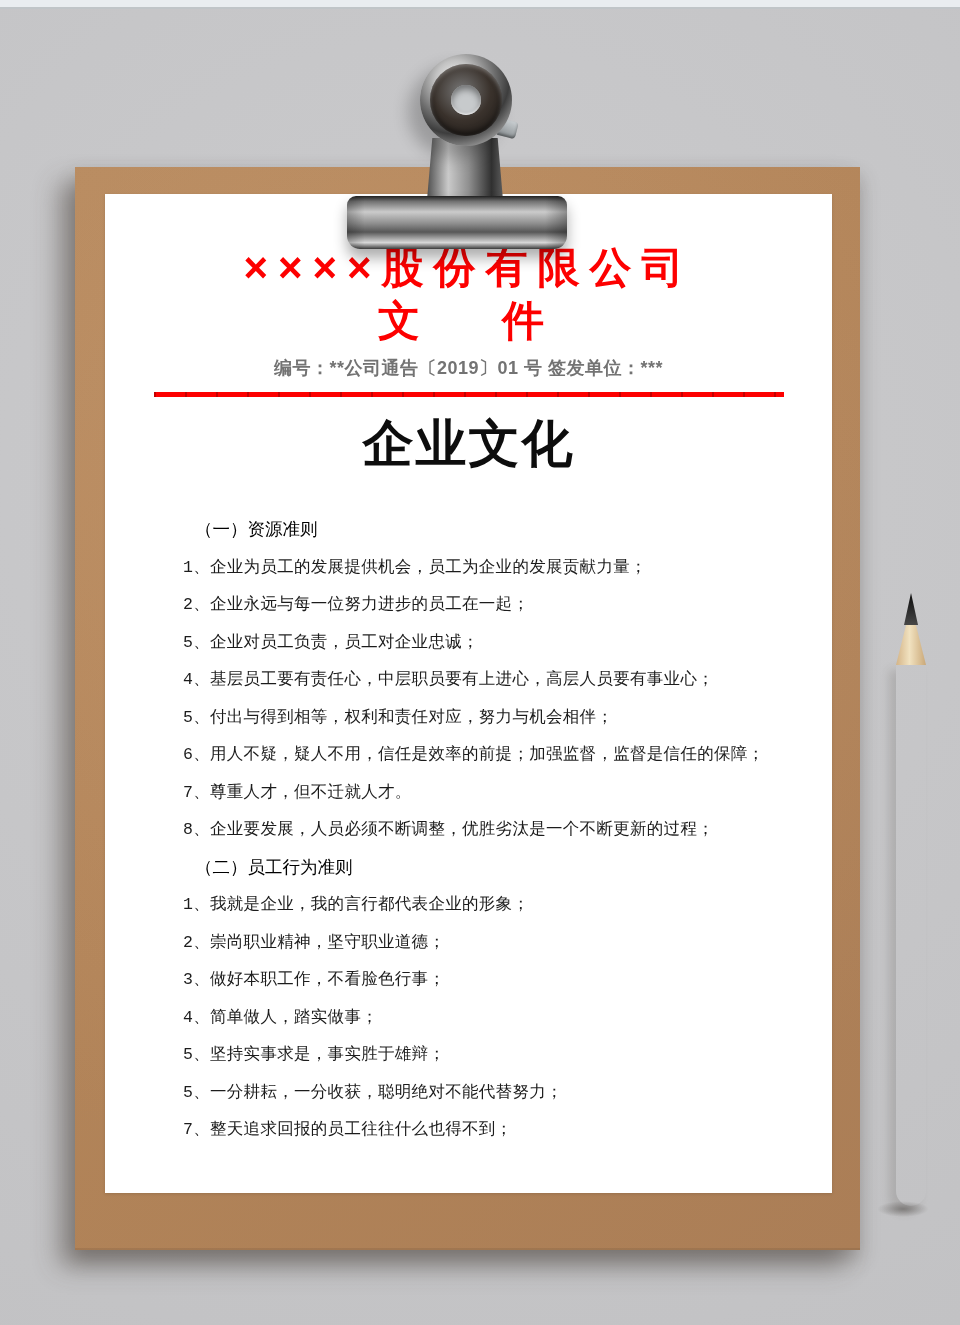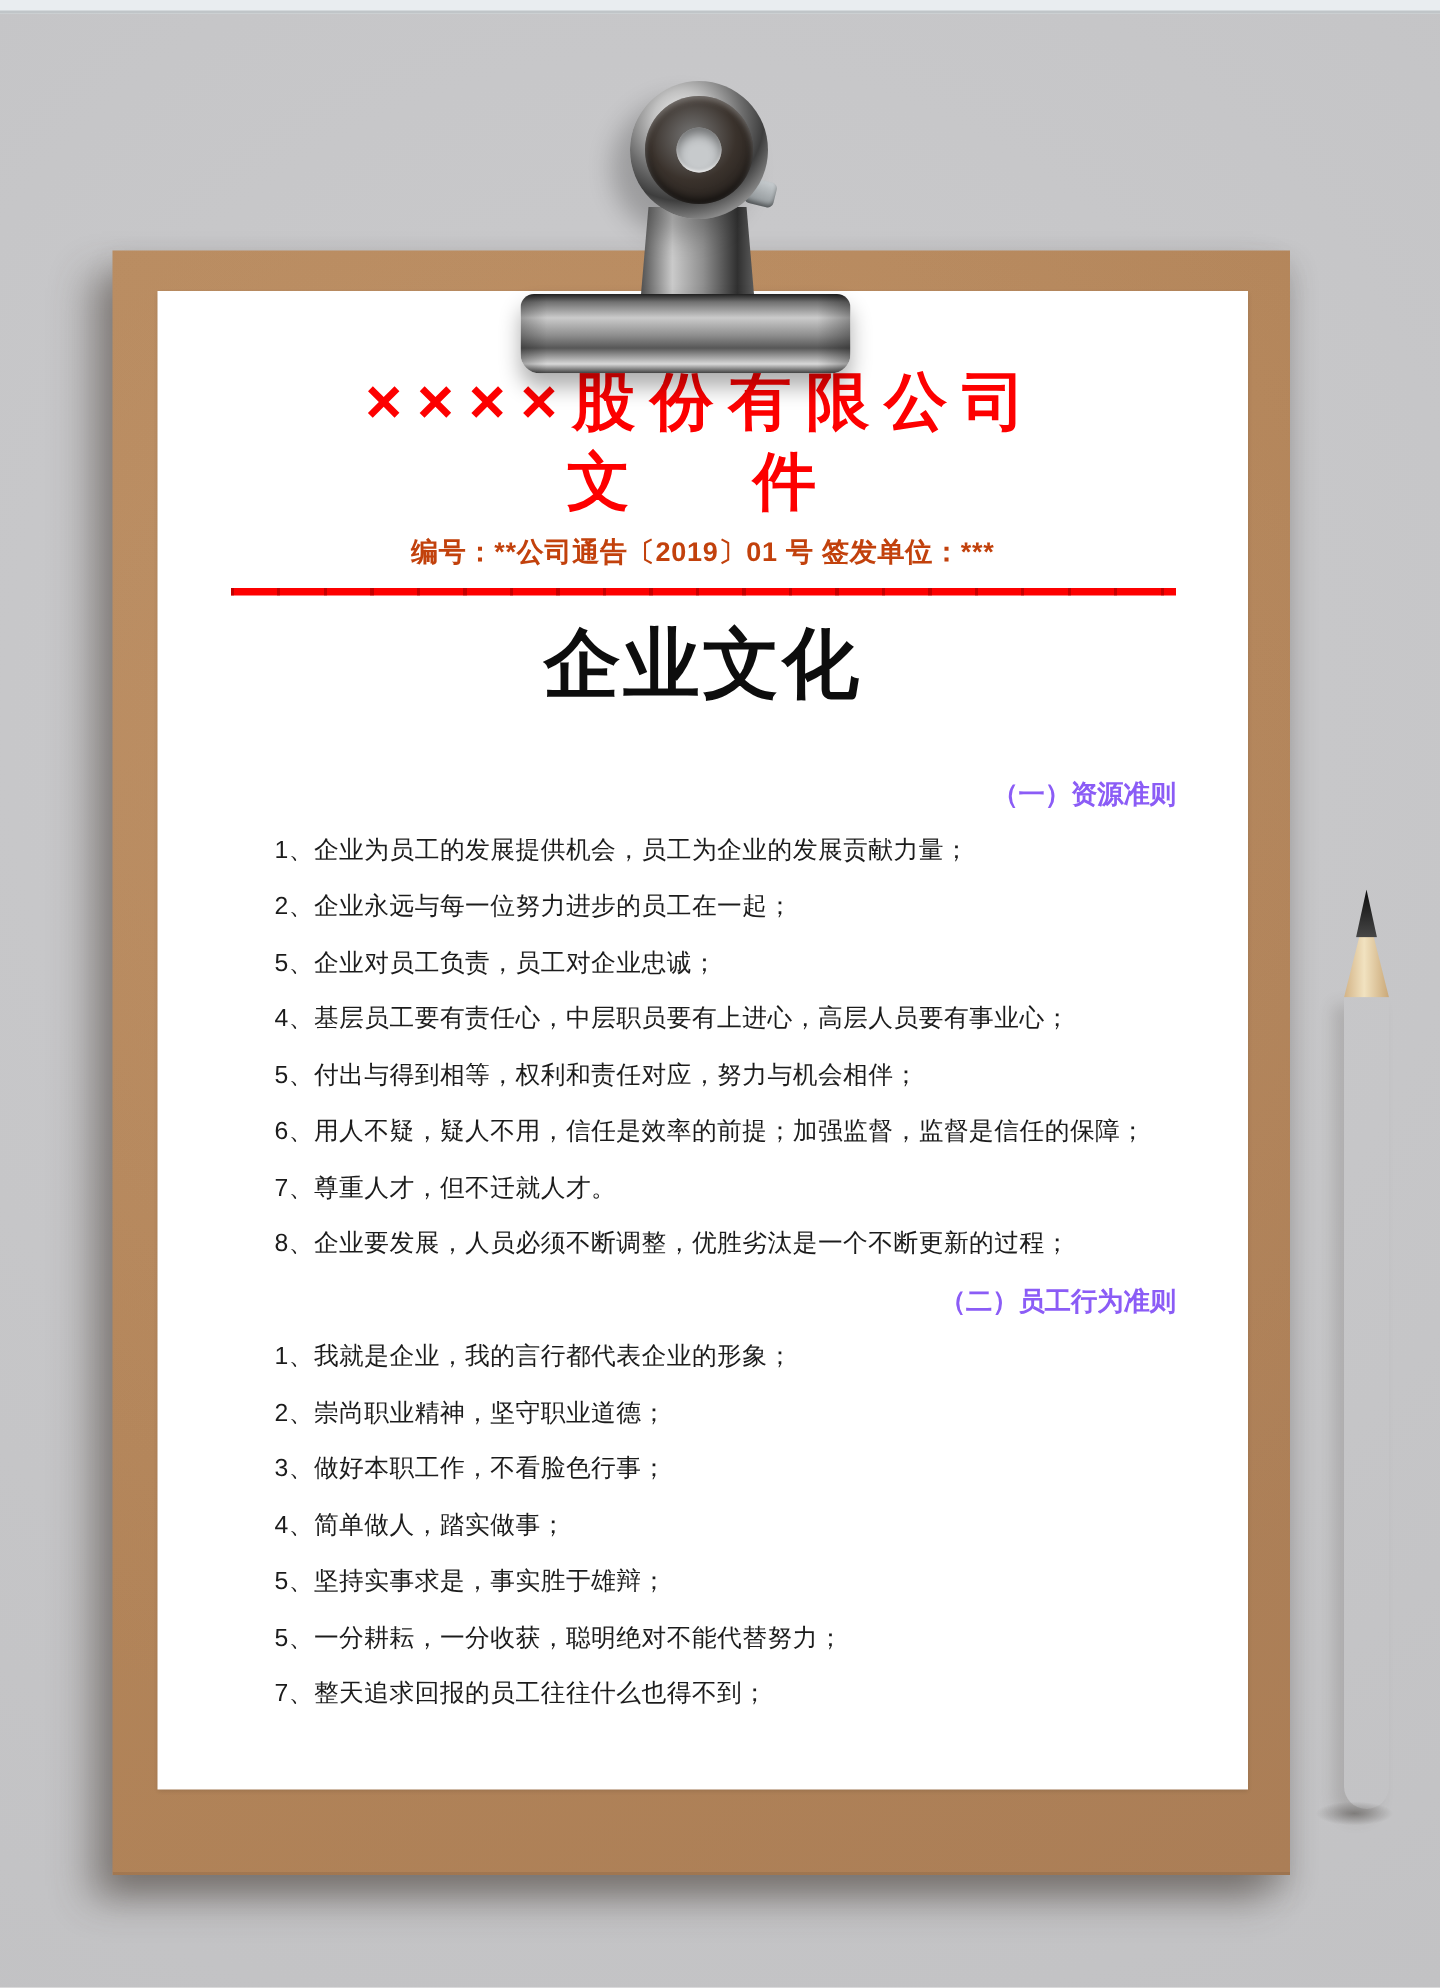--- a/index.html
+++ b/index.html
@@ -23,33 +23,33 @@
   .paper{position:absolute;left:30px;top:27px;width:727px;height:999px;
     background:#ffffff;box-shadow:0 1px 3px rgba(0,0,0,0.12);}
   .doc-header{text-align:center;}
   .company-line{margin:50px 12px 0 0;padding-left:12px;
     font-size:42px;line-height:48px;font-weight:bold;letter-spacing:10px;
     color:var(--accent,#fd0000);white-space:nowrap;}
   .doctype-line{margin:6px 0 0 0;padding-left:5px;
     font-size:42px;line-height:46px;font-weight:bold;letter-spacing:20px;
     color:var(--accent,#fd0000);white-space:nowrap;}
   .meta-line{margin:12px 0 0 0;font-size:18px;line-height:24px;font-weight:bold;
-    color:#c2410c;letter-spacing:0.5px;white-space:nowrap;}
+    color:#737373;letter-spacing:0.5px;white-space:nowrap;}
   .red-rule{margin:12px auto 0 auto;width:630px;height:5px;
     background:
       repeating-linear-gradient(90deg, rgba(150,0,0,0.55) 0 2px, rgba(0,0,0,0) 2px 31px),
       var(--accent,#fd0000);}
   .doc-title{margin:16px 0 0 0;text-align:center;
     font-family:"Liberation Serif","DejaVu Serif",serif;font-weight:bold;
     font-size:51px;line-height:62px;letter-spacing:2px;color:#0d0d0d;}
   .doc-body{margin:36px 48px 0 78px;color:#1b1b1b;}
-  .doc-heading{font-size:17.5px;font-weight:bold;line-height:37.5px;
-    padding-left:12px;white-space:nowrap;color:#8b5cf6;text-align:right;}
+  .doc-heading{font-size:17.5px;font-weight:normal;line-height:37.5px;
+    padding-left:12px;white-space:nowrap;color:#000000;}
   .doc-item{font-size:16.5px;line-height:37.5px;letter-spacing:0.3px;
-    white-space:nowrap;color:#1c1c1c;}
+    white-space:nowrap;color:#1c1c1c;font-family:Liberation Mono, monospace;}
   
   .clip{position:absolute;left:0;top:0;z-index:5;}
   .clip-ring{position:absolute;left:420px;top:54px;width:92px;height:92px;border-radius:50%;
     background:radial-gradient(circle at 38% 28%, #f4f4f4 0%, #c2c2c2 22%, #6d6d6d 46%,
       #3d3d3d 62%, #8a8a8a 78%, #2c2c2c 100%);
     box-shadow:-12px 12px 16px rgba(0,0,0,0.22);}
   .clip-ring-inner{position:absolute;left:10px;top:10px;right:10px;bottom:10px;border-radius:50%;
     background:radial-gradient(circle at 44% 38%, #777 0%, #3a322c 48%, #171412 100%);
     box-shadow:inset 0 2px 4px rgba(255,255,255,0.35), inset 0 -3px 6px rgba(0,0,0,0.6);}
   .clip-hole{position:absolute;left:31px;top:31px;right:31px;bottom:31px;border-radius:50%;

